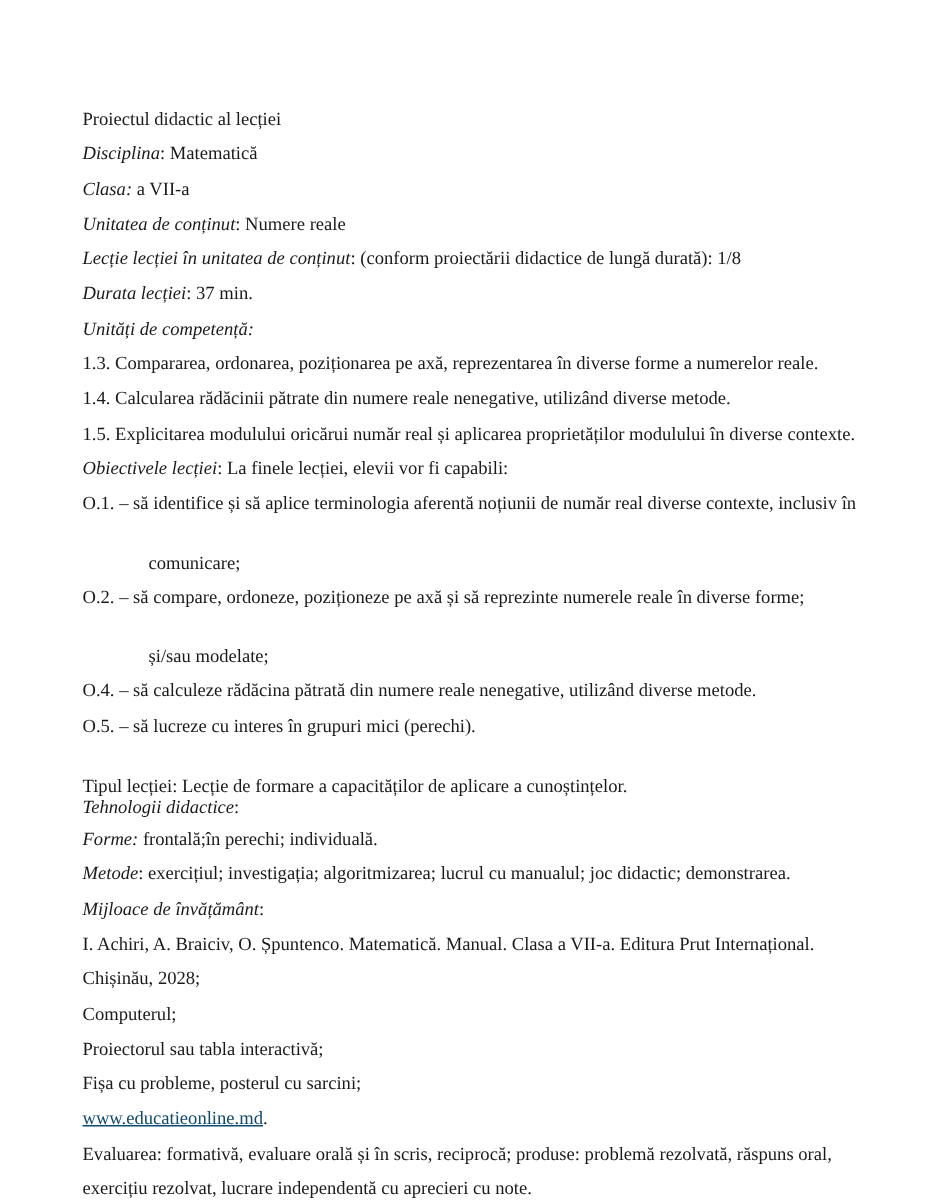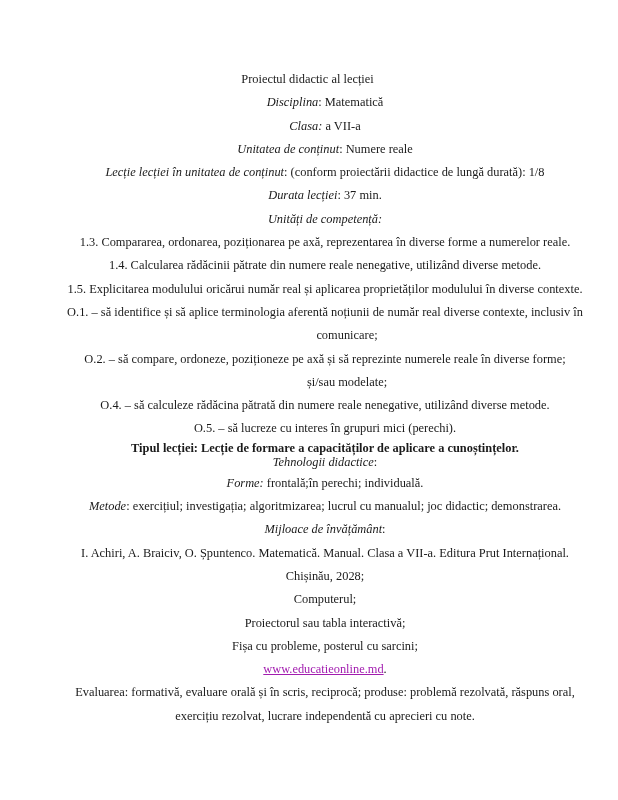--- a/index.html
+++ b/index.html
@@ -1,43 +1,44 @@
 <!DOCTYPE html>
 <html><head>
   <meta charset="utf-8">
   <style>
     html, body { margin: 0; padding: 0; background: #ffffff; }
     body { width: 618px; height: 800px; overflow: hidden; position: relative;
       font-family: "Liberation Serif", "DejaVu Serif", serif; color: #1a1a1a; }
     .page { position: absolute; left: 55px; top: 68px; width: 540px; font-size: 12.4px; }
-    .title { text-align: center; width: 505px; height: 23.3px; line-height: 23.3px; }
-    .line { height: 23.3px; line-height: 23.3px; white-space: nowrap; text-align: center; }
-    .line.tight { height: 14px; line-height: 14px; margin-top: 0; font-weight: bold; }
+    .title { width: 505px; height: 23.3px; line-height: 23.3px; }
+    .line { height: 23.3px; line-height: 23.3px; white-space: nowrap; }
+    .line.tight { height: 14px; line-height: 14px; margin-top: 21px; }
     .line.tight2 { height: 17px; line-height: 14px; }
-    .indent { padding-left: 44px; }
+    .indent { padding-left: 44px; margin-top: 16px; }
     i { font-style: italic; }
-    a { color: #a21caf; text-decoration: underline; }
+    a { color: #0c4a6e; text-decoration: underline; }
   </style>
 </head>
 <body>
 
 <div class="page">
   <div class="title">Proiectul didactic al lecției</div>
 
   <div class="line"><i>Disciplina</i><span>: Matematică</span></div>
   <div class="line"><i>Clasa:</i><span> a VII-a</span></div>
   <div class="line"><i>Unitatea de conținut</i><span>: Numere reale</span></div>
   <div class="line"><i>Lecție lecției în unitatea de conținut</i><span>:  (conform proiectării didactice de lungă durată): 1/8</span></div>
   <div class="line"><i>Durata lecției</i><span>: 37 min.</span></div>
   <div class="line"><i>Unități de competență:</i></div>
 
   <div class="line">1.3. Compararea, ordonarea, poziționarea pe axă, reprezentarea în diverse forme a numerelor  reale.</div>
   <div class="line">1.4. Calcularea rădăcinii pătrate din numere reale nenegative, utilizând diverse metode.</div>
   <div class="line">1.5. Explicitarea modulului oricărui număr real și aplicarea proprietăților modulului în diverse contexte.</div>
 
+  <div class="line"><i>Obiectivele lecției</i><span>: La finele lecției, elevii vor fi capabili:</span></div>
   <div class="line">O.1. – să identifice și să aplice terminologia  aferentă noțiunii de număr real diverse contexte, inclusiv în</div>
   <div class="line indent">comunicare;</div>
   <div class="line">O.2. – să compare, ordoneze, poziționeze pe axă și să reprezinte  numerele  reale în diverse forme;</div>
   <div class="line indent">și/sau modelate;</div>
   <div class="line">O.4. – să calculeze rădăcina pătrată din numere reale nenegative, utilizând diverse metode.</div>
   <div class="line">O.5. – să lucreze cu interes în grupuri mici (perechi).</div>
 
   <div class="line tight">Tipul lecției: Lecție de formare a capacităților de aplicare  a cunoștințelor.</div>
   <div class="line tight2"><i>Tehnologii didactice</i><span>:</span></div>
 

